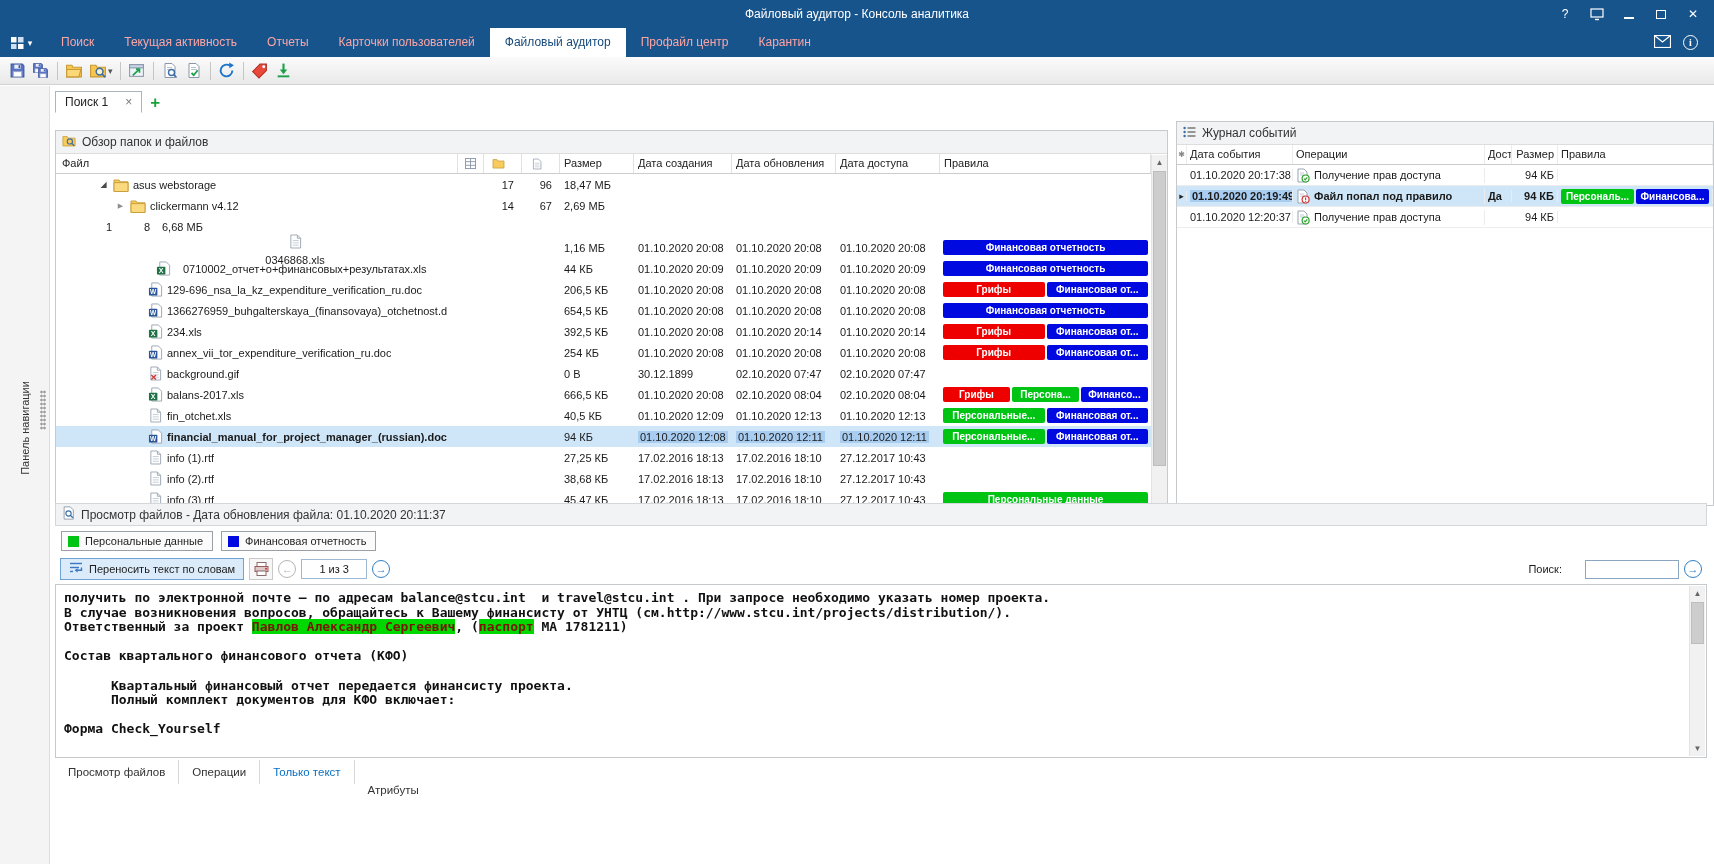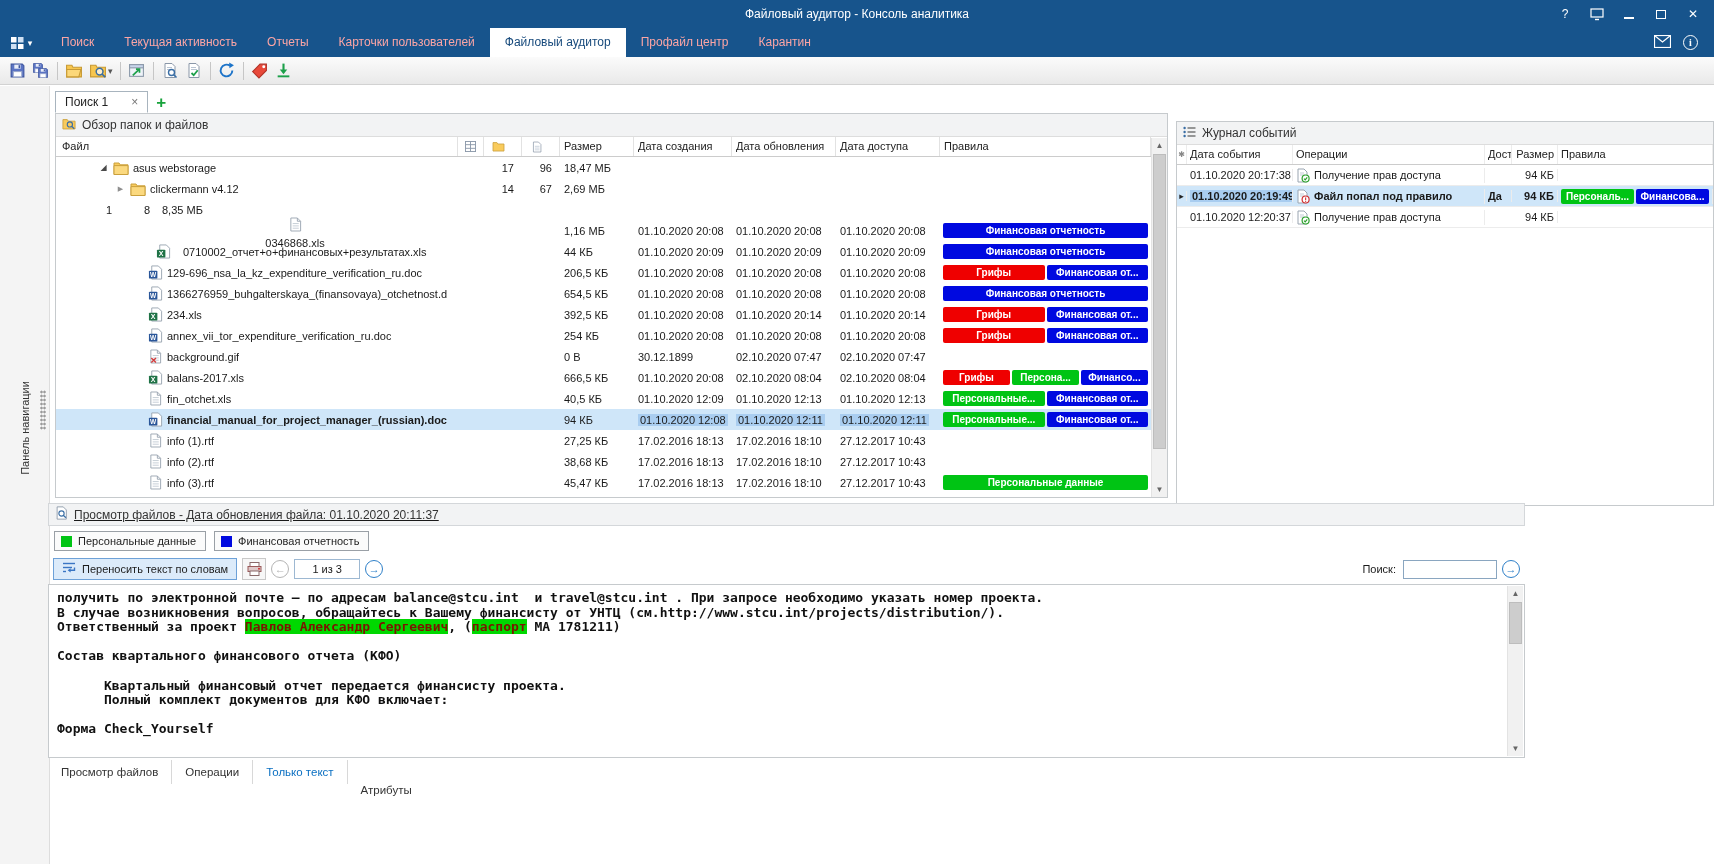--- a/index.html
+++ b/index.html
@@ -35,32 +35,32 @@
 
   
   .navstrip { position:absolute; left:0; top:86px; width:50px; height:778px; background:#f4f4f4; border-right:1px solid #dddddd; }
   .vtext { position:absolute; left:25px; top:44%; transform:translate(-50%,-50%) rotate(-90deg); transform-origin:center;
            white-space:nowrap; font-size:11px; color:#333; }
   .grip { position:absolute; right:3px; top:304px; width:6px; height:40px;
           background-image:radial-gradient(#9a9a9a 1px, transparent 1.2px); background-size:3px 4px; }
 
   
   .doc-tabs { position:absolute; left:55px; top:90px; height:23px; display:flex; align-items:flex-end; gap:8px; }
-  .doc-tab { display:flex; align-items:center; gap:23px; height:22px; padding:0 9px; border:1px solid #a8b4be; border-bottom-color:#fff;
+  .doc-tab { display:flex; align-items:center; gap:17px; height:22px; padding:0 9px; border:1px solid #a8b4be; border-bottom-color:#fff;
              background:#fff; font-size:12px; color:#222; }
   .tab-close { color:#777; font-size:12px; }
   .add-tab { color:#18a33c; font-size:17px; font-weight:bold; line-height:20px; }
 
   
   .panel { position:absolute; background:#fff; border:1px solid #c6cacd; }
   .panel-header { height:23px; background:#f2f3f4; border-bottom:1px solid #dddddd; display:flex; align-items:center; gap:6px;
                   padding-left:6px; font-size:12px; color:#333; }
 
   
-  .browser-panel { left:55px; top:113px; width:1113px; height:385px; }
+  .browser-panel { left:55px; top:130px; width:1113px; height:385px; }
   .fhead { display:flex; height:20px; border-bottom:1px solid #cccccc; margin-right:16px; font-size:11px; color:#222; }
   .hcell { border-right:1px solid #e2e2e2; line-height:19px; white-space:nowrap; overflow:hidden; padding:0 4px; }
   .hicon { display:flex; align-items:center; justify-content:center; padding:0; }
   .fc { flex:none; }
   .c-name  { width:402px; }
   .c-a     { width:26px; }
   .c-cnt   { width:38px; text-align:right; padding-right:8px; }
   .c-size  { width:74px; padding-left:4px; }
   .c-date  { width:98px; padding-left:4px; }
   .c-date2 { width:104px; padding-left:4px; }
@@ -99,37 +99,37 @@
   .e-size { width:46px; text-align:right; }
   .e-rules{ flex:1 1 auto; min-width:0; }
   .erow { display:flex; height:21px; align-items:center; font-size:11px; border-bottom:1px solid #ececec; }
   .erow .ec { line-height:normal; }
   .erow.sel { background:var(--selection,#cfe6f9); font-weight:bold; }
   .erow .e-op { display:flex; align-items:center; gap:4px; }
   .erow .e-ind { font-size:9px; color:#222; }
   .opicon { display:inline-flex; flex:none; }
 
   
-  .preview-panel { left:48px; top:503px; width:1477px; height:282px; border:none; background:transparent;text-decoration:underline; }
+  .preview-panel { left:55px; top:503px; width:1652px; height:282px; border:none; background:transparent; }
   .preview-panel .panel-header { border:1px solid #d4d7da; }
   .tagrow { position:absolute; top:24px; left:0; right:0; height:28px; display:flex; align-items:center; gap:8px; padding:0 6px; }
   .tagchip { display:flex; align-items:center; gap:6px; height:20px; border:1px solid #9aa0a6; background:#fbfbfb;
              padding:0 9px 0 6px; font-size:11px; color:#222; }
   .tagsq { width:11px; height:11px; flex:none; }
   .ptoolbar { position:absolute; top:53px; left:0; right:0; height:26px; display:flex; align-items:center; gap:5px; padding:0 5px; }
   .wrap-btn { display:flex; align-items:center; gap:6px; height:22px; border:1px solid #6da1d8; background:#dcebfa;
               padding:0 8px; font-size:11px; font-family:inherit; color:#1c1c1c; }
   .pt-icon { width:24px; height:22px; border:1px solid #c9c9c9; background:#f7f7f7; display:flex; align-items:center; justify-content:center; }
   .circle-btn { width:18px; height:18px; flex:none; border-radius:50%; border:1px solid #2f80c8; color:#2f80c8; font-size:11px;
                 display:flex; align-items:center; justify-content:center; background:#fff; }
   .circle-btn.disabled { border-color:#b5b5b5; color:#b5b5b5; }
   .page-box { width:66px; height:20px; border:1px solid #9db8d2; background:#fff; font-size:11px;
               display:flex; align-items:center; justify-content:center; }
   .flex-sp { flex:1; }
-  .search-label { font-size:11px; margin-right:2px; }
+  .search-label { font-size:11px; margin-right:18px; }
   .search-input { width:94px; height:19px; border:1px solid #8aa6c0; font-size:11px; padding:0 3px; font-family:inherit; outline:none; }
   .textarea { position:absolute; top:81px; left:0; right:0; height:174px; border:1px solid #c6cacd; background:#fff; overflow:hidden; }
   #text-lines { padding:6px 24px 6px 8px; font-family:"DejaVu Sans Mono","Liberation Mono",monospace;
                 font-size:13px; font-weight:bold; line-height:14.6px; white-space:pre; color:#111; }
   .hl { background:var(--highlight,#00d800); color:#7b1500; }
   .ta-scroll { top:1px; right:1px; bottom:1px; }
   .ptabs { position:absolute; top:257px; left:0; display:flex; align-items:center; height:24px; font-size:11.5px; }
   .ptab { padding:0 13px; line-height:24px; color:#333; border-right:1px solid #d8d8d8; }
   .ptab:last-child { border-right:none;margin-top:36px; }
   .ptab.active { color:#0a6fc2; }
@@ -370,21 +370,21 @@
           <div class="fc c-size">2,69 МБ</div>
           <div class="fc c-date"></div>
           <div class="fc c-date2"></div>
           <div class="fc c-date2"></div>
           <div class="fc c-rules rules-flex"></div>
         </div>
         <div class="frow">
           <div class="fc c-a"></div>
           <div class="fc c-cnt">1</div>
           <div class="fc c-cnt">8</div>
-          <div class="fc c-size">8,35 МБ</div>
+          <div class="fc c-size">6,68 МБ</div>
           <div class="fc c-date"></div>
           <div class="fc c-date2"></div>
           <div class="fc c-date2"></div>
           <div class="fc c-rules rules-flex"></div>
         </div>
         <div class="frow">
           <div class="fc c-name" style="padding-left: 76px; flex-direction: column;">
             <span class="tree-arrow"></span>
             <span class="ficon">
               <svg width="13" height="15" viewBox="0 0 14 16">

